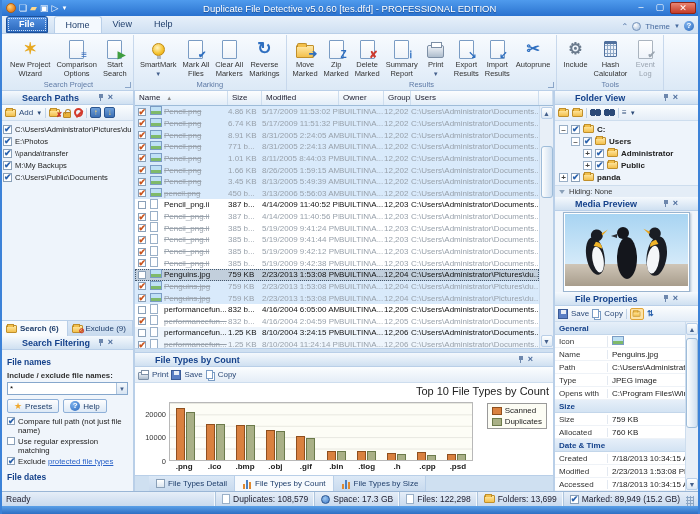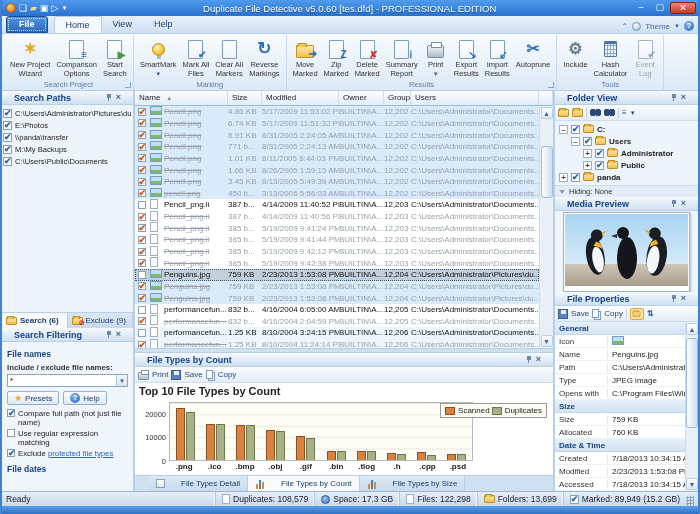--- a/index.html
+++ b/index.html
@@ -52,21 +52,21 @@
   .icprint::before { content:""; position:absolute; top:-4px; left:3px; width:9px; height:4px; background:#fff; border:1px solid #7d8fa5; }
   .iccalc { width:13px; height:16px; background:#eef3fa; border:1px solid #51719e; border-radius:1px;
             background-image:linear-gradient(#51719e 2px, transparent 2px), repeating-linear-gradient(to right, transparent 0 2px, #8fa8c6 2px 3px), repeating-linear-gradient(to bottom, transparent 0 3px, #8fa8c6 3px 4px); }
 
   
   .main { flex:1; display:flex; min-height:0; background:#b9cfe8; }
   .dock-left { width:133px; flex:none; display:flex; flex-direction:column; background:#eef4fb; border-right:2px solid #b9cfe8; }
   .dock-center { flex:1; min-width:0; display:flex; flex-direction:column; background:#fff; }
   .dock-right { width:145px; flex:none; display:flex; flex-direction:column; background:#eef4fb; border-left:2px solid #b9cfe8; }
 
-  .phead { height:14px; flex:none; background:linear-gradient(#f5f9fd,#cfe0f1); border-bottom:1px solid #b9cfe8; display:flex; align-items:center; padding:0 12px; }
+  .phead { height:14px; flex:none; background:linear-gradient(#f5f9fd,#cfe0f1); border-bottom:1px solid #b9cfe8; display:flex; align-items:center; padding:0 20px; }
   .phead .ptitle { font-size:9px; font-weight:bold; color:#15428b; flex:1; white-space:nowrap; overflow:hidden; }
   .pin { position:relative; width:8px; height:9px; margin-right:3px; }
   .pin::before { content:""; position:absolute; top:1px; left:2px; width:4px; height:4px; background:#6d87ad; }
   .pin::after { content:""; position:absolute; top:5px; left:3.5px; width:1px; height:3px; background:#6d87ad; }
   .pclose { font-size:9px; color:#4a6a9a; font-weight:bold; line-height:9px; }
 
   .ptools { height:16px; flex:none; background:linear-gradient(#fbfdfe,#e4edf7); border-bottom:1px solid #cdddee; display:flex; align-items:center; gap:3px; padding:0 3px; font-size:8px; color:#2c4a78; }
   .tsep { width:1px; height:10px; background:#c0d2e6; }
 
   
@@ -126,35 +126,35 @@
   .trow.marked .cname { text-decoration:line-through; }
   .trow.selected { background:#c2cfdc !important; outline:1px dotted #44586e; outline-offset:-1px; }
   .vscroll { width:14px; flex:none; background:#e8eff7; border-left:1px solid #cdddee; display:flex; flex-direction:column; align-items:center; }
   .varr { width:12px; height:12px; font-size:7px; color:#44608c; text-align:center; line-height:12px; background:linear-gradient(#fdfefe,#dce8f4); border:1px solid #b9cfe8; border-radius:2px; margin:1px 0; }
   .vthumb { width:12px; height:52px; background:linear-gradient(90deg,#fdfefe,#cfdff0); border:1px solid #9ebcd9; border-radius:3px; margin-top:26px; }
   .hsplit { height:5px; background:#cfe0f1; border-top:1px solid #b9cfe8; border-bottom:1px solid #b9cfe8; flex:none; }
 
   
   .chart-panel { height:138px; flex:none; display:flex; flex-direction:column; background:#eef4fb; }
   .chart-area { flex:1; background:#fff; position:relative; padding:2px 4px 0; min-height:0; }
-  .chart-title { text-align:left; font-size:11px; color:#222; font-weight:bold; height:15px; }
+  .chart-title { text-align:right; font-size:11px; color:#222; font-weight:normal; height:15px; }
   .plot-wrap { position:absolute; left:34px; right:80px; top:19px; bottom:14px; }
   .plot { position:absolute; inset:0; border:1px solid #b8b8b8; background:#fdfdf6;
           background-image:linear-gradient(#e7e7df 1px, transparent 1px); background-size:100% 20%; }
   .bars { position:absolute; inset:0; display:flex; align-items:flex-end; }
   .bgroup { flex:1; display:flex; justify-content:center; align-items:flex-end; gap:1px; height:100%; }
   .bar { width:9px; border-style:solid; border-width:1px 1px 0 1px; }
   .xlabels { position:absolute; left:34px; right:80px; bottom:1px; display:flex; height:12px; }
   .xlabels span { flex:1; text-align:center; font-size:8px; font-weight:bold; color:#222; }
   .ylabels span { position:absolute; right:100%; margin-right:3px; transform:translateY(-50%); font-size:7.5px; color:#333; white-space:nowrap; }
-  .legend { position:absolute; right:6px; top:20px; border:1px solid #9a9a9a; background:#fcfcf4; padding:2px 4px; display:flex; gap:2px; }
+  .legend { position:absolute; right:6px; top:20px; border:1px solid #9a9a9a; background:#fcfcf4; padding:2px 4px; display:flex; flex-direction:column; gap:2px; }
   .lg-item { display:flex; align-items:center; gap:3px; font-size:8px; color:#222; }
   .lg-sw { width:10px; height:8px; border:1px solid #555; }
   .chart-tabs { height:16px; flex:none; display:flex; background:#cfe0f1; border-top:1px solid #b9cfe8; padding-left:14px; }
-  .ctab { display:flex; align-items:center; gap:16px; font-size:8px; color:#1f3e6b; padding:0 7px; border-right:1px solid #b9cfe8; background:linear-gradient(#dbe8f6,#c8daee); }
+  .ctab { display:flex; align-items:center; gap:3px; font-size:8px; color:#1f3e6b; padding:0 7px; border-right:1px solid #b9cfe8; background:linear-gradient(#dbe8f6,#c8daee); }
   .ctab.active { background:#f7fafd; }
   .mini-grid { width:9px; height:9px; border:1px solid #8aa0b8; background:linear-gradient(#fff,#dce6f0); }
   .mini-bars { width:10px; height:10px; background-image:linear-gradient(#e0892f,#e0892f),linear-gradient(#4a7fc0,#4a7fc0),linear-gradient(#e0892f,#e0892f);
                background-size:2px 5px,2px 9px,2px 7px; background-position:1px bottom,4px bottom,7px bottom; background-repeat:no-repeat; }
 
   
   .fv-tree { padding:2px 2px; }
   .fv-row { display:flex; align-items:center; gap:3px; height:12px; font-size:8px; color:#222; font-weight:bold; }
   .fv-status { height:12px; font-size:7.5px; color:#333; background:#e4edf7; border-top:1px solid #cdddee; display:flex; align-items:center; gap:3px; padding:0 3px; flex:none; }
   .binoc { width:11px; height:7px; display:inline-block; background:radial-gradient(circle at 25% 50%, #2c4a78 40%, transparent 42%), radial-gradient(circle at 75% 50%, #2c4a78 40%, transparent 42%); }
@@ -362,20 +362,34 @@
       </div>
     </div>
 
   <div class="main">
 
     <div class="dock-left">
       <div class="phead">
         <span class="ptitle">Search Paths</span>
         <span class="pin"></span>
         <span class="pclose">×</span>
+      </div>
+      <div class="ptools">
+        <span class="sfold"></span>
+        <span>Add</span>
+        <span style="font-size:6px">▼</span>
+        <span class="tsep"></span>
+        <span class="sfold">
+            <span class="mini-badge" style="color:#c9342a">✘</span>
+          </span>
+        <span class="lock"></span>
+        <span class="blk"></span>
+        <span class="tsep"></span>
+        <span class="sqbtn">↑</span>
+        <span class="sqbtn">↓</span>
       </div>
       <div class="sp-list" id="spList">
           <div class="sp-item">
             <span class="cb blue on"></span>
             <span>C:\Users\Administrator\Pictures\dupes</span>
           </div>
           <div class="sp-item">
             <span class="cb blue on"></span>
             <span>E:\Photos</span>
           </div>

